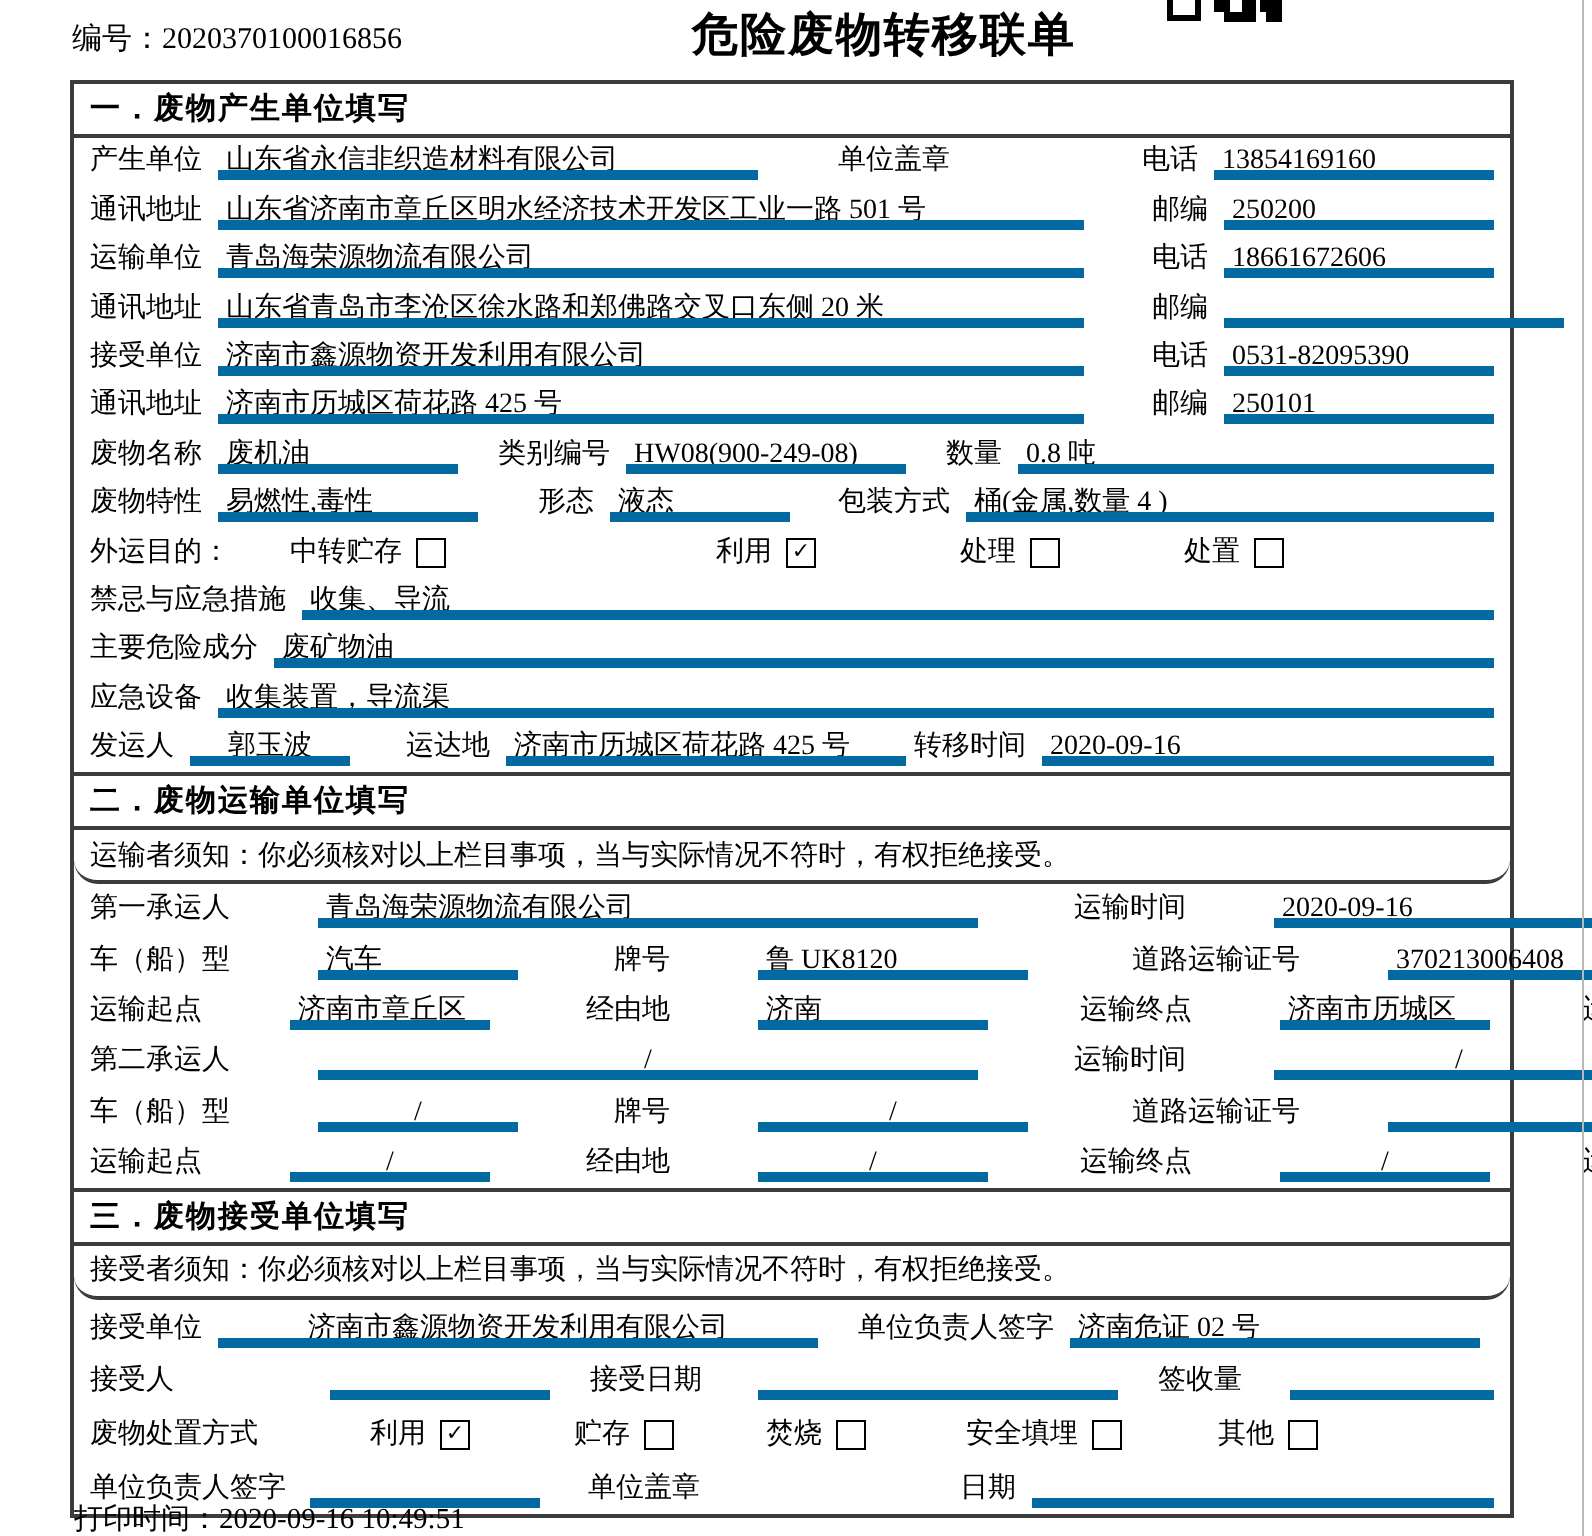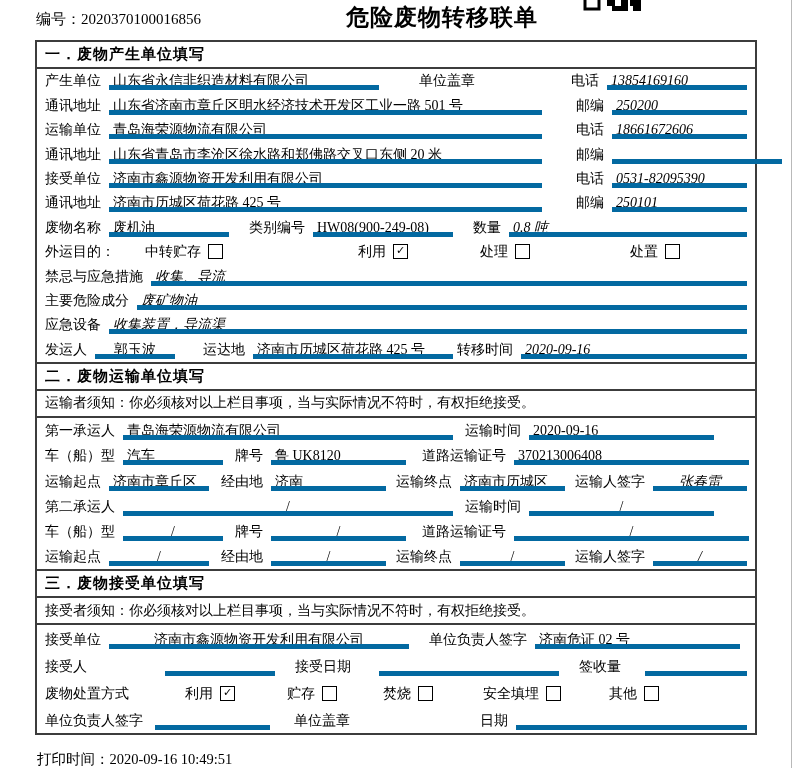--- a/index.html
+++ b/index.html
@@ -23,33 +23,33 @@
     border:2px solid #3c3c3c;background:#fff;
   }
   .sec-title{
     font-family:"Liberation Sans","DejaVu Sans",sans-serif;
     font-weight:bold;font-size:15px;letter-spacing:1px;
     padding:3px 8px;border-bottom:2px solid #3c3c3c;
   }
   .sec-title.mid{border-top:2px solid #3c3c3c;}
   .note{
     height:21px;display:flex;align-items:center;
-    padding:2px 8px;border-bottom:2px solid #3c3c3c;white-space:nowrap;
+    padding:2px 8px;border-bottom:2px solid #3c3c3c;white-space:nowrap;border-radius:12px;
   }
   .row{display:flex;align-items:flex-end;padding:0 8px 3px 8px;box-sizing:border-box;}
   .s1 .row{height:24.4px;}
-  .s2 .row{height:25.3px;}
+  .s2 .row{height:25.3px;gap:36px;}
   .s3 .row{height:26.8px;}
   .lbl{white-space:nowrap;flex-shrink:0;line-height:19px;}
   .u{
     border-bottom:5px solid #0369a1;white-space:nowrap;overflow:hidden;
     padding:0 4px;box-sizing:border-box;flex-shrink:0;margin-left:8px;
     height:19px;line-height:19px;
   }
-  .grow{flex:1 1 auto;font-style:italic;}
+  .grow{flex:1 1 auto;}
   .ctr{text-align:center;}
   .cbw{display:inline-flex;align-items:center;line-height:19px;}
   .cb{
     width:13px;height:13px;border:1px solid #000;margin-left:7px;flex-shrink:0;
     font-family:"DejaVu Sans",sans-serif;font-size:11px;line-height:12px;text-align:center;
   }
   .cb i{font-style:normal;}
   .print-line{position:absolute;left:37px;top:750px;font-size:14.5px;white-space:nowrap;}
 </style>
 </head>
@@ -111,34 +111,42 @@
     </div>
     <div class="row">
       <span class="lbl">废物名称</span>
       <span class="u" style="width:120px">废机油</span>
       <span class="lbl" style="margin-left:20px">类别编号</span>
       <span class="u" style="width:140px">HW08(900-249-08)</span>
       <span class="lbl" style="margin-left:20px">数量</span>
       <span class="u grow">0.8 吨</span>
     </div>
     <div class="row">
+      <span class="lbl">废物特性</span>
+      <span class="u" style="width:130px">易燃性,毒性</span>
+      <span class="lbl" style="margin-left:30px">形态</span>
+      <span class="u" style="width:90px">液态</span>
+      <span class="lbl" style="margin-left:24px">包装方式</span>
+      <span class="u grow">桶(金属,数量 4 )</span>
+    </div>
+    <div class="row">
       <span class="lbl">外运目的：</span>
       <span class="cbw" style="margin-left:30px">
         <span class="lbl">中转贮存</span>
         <span class="cb"><i></i></span>
       </span>
       <span class="cbw" style="margin-left:135px">
         <span class="lbl">利用</span>
         <span class="cb"><i>✓</i></span>
       </span>
       <span class="cbw" style="margin-left:72px">
         <span class="lbl">处理</span>
         <span class="cb"><i></i></span>
       </span>
-      <span class="cbw" style="margin-left:100px">
+      <span class="cbw" style="margin-left:62px">
         <span class="lbl">处置</span>
         <span class="cb"><i></i></span>
       </span>
     </div>
     <div class="row">
       <span class="lbl">禁忌与应急措施</span>
       <span class="u grow">收集、导流</span>
     </div>
     <div class="row">
       <span class="lbl">主要危险成分</span>

